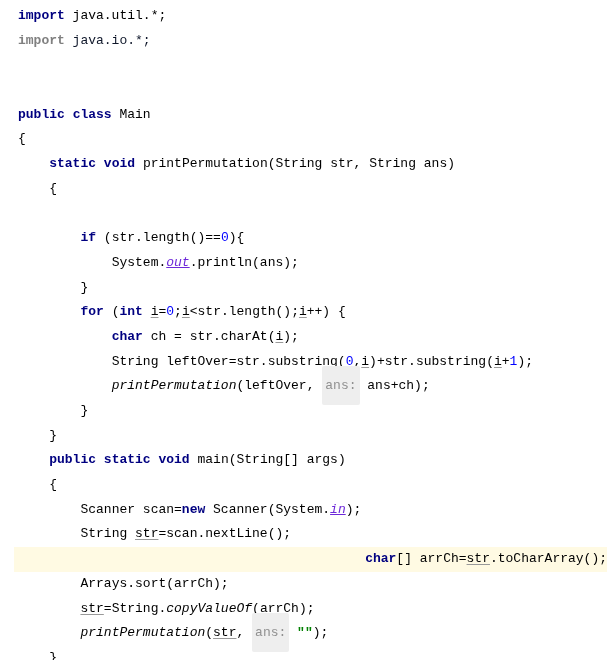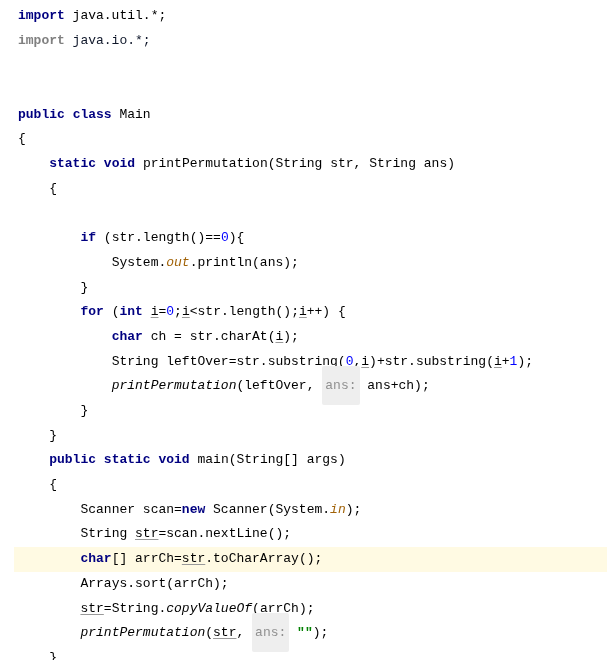--- a/index.html
+++ b/index.html
@@ -20,25 +20,26 @@
     font-family: inherit;
   }
   .line {
     display: block;
     min-height: 1.9em;
     position: relative;
     padding-left: 4px;
   }
   .line.highlight {
     background: #fffae3;
+    text-align: right;
   }
   .kw { color: #000080; font-weight: bold; }
   .method-italic { font-style: italic; }
   .underline { text-decoration: underline; text-decoration-color: #999; text-underline-offset: 2px; }
-  .static-field { color: #a16207; font-style: italic; }
+  .static-field { color: #6d28d9; font-style: italic; text-decoration: underline; }
   .str { color: #008000; font-weight: bold; }
   .num { color: #0000ff; }
   .hint-bg {
     background: #eeeeee;
     color: #909090;
     padding: 12px 3px;
     border-radius: 2px;
     font-style: normal;
   }
   .grey-import { color: #808080; font-weight: bold; }

